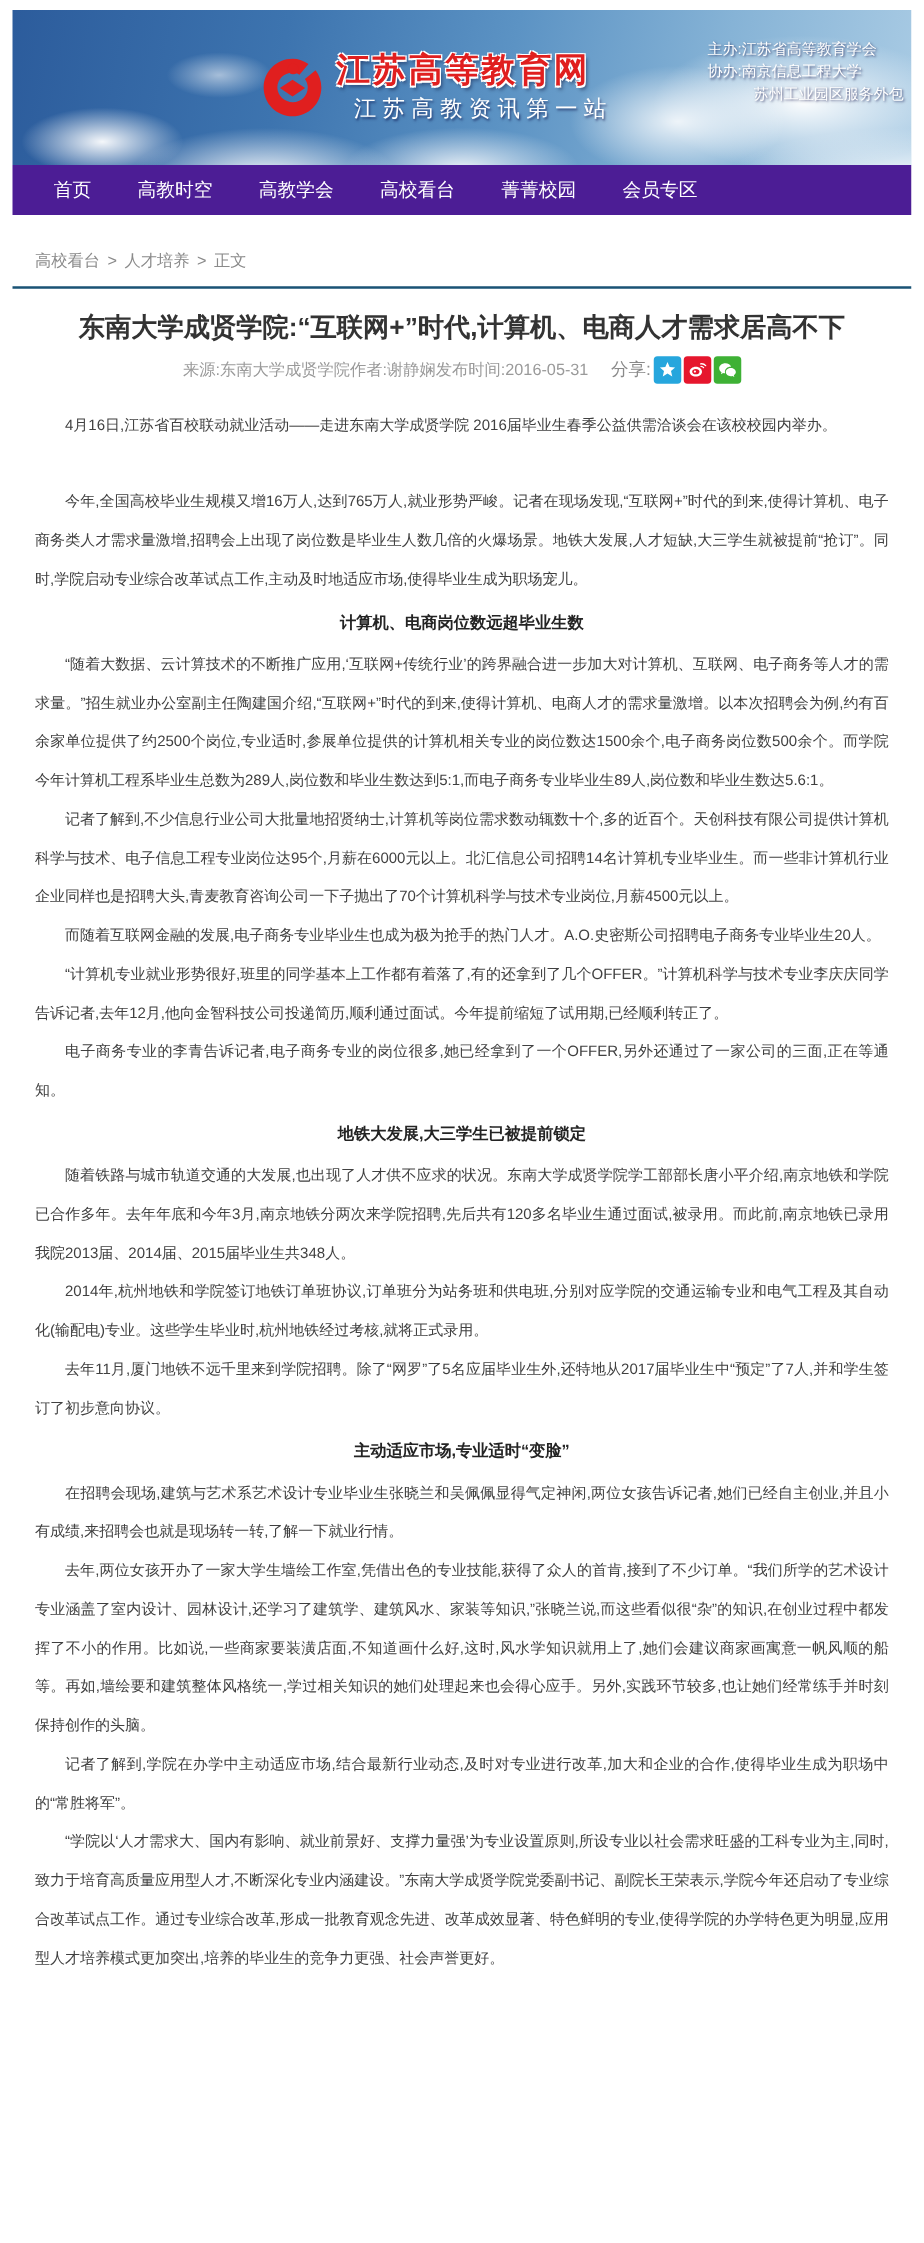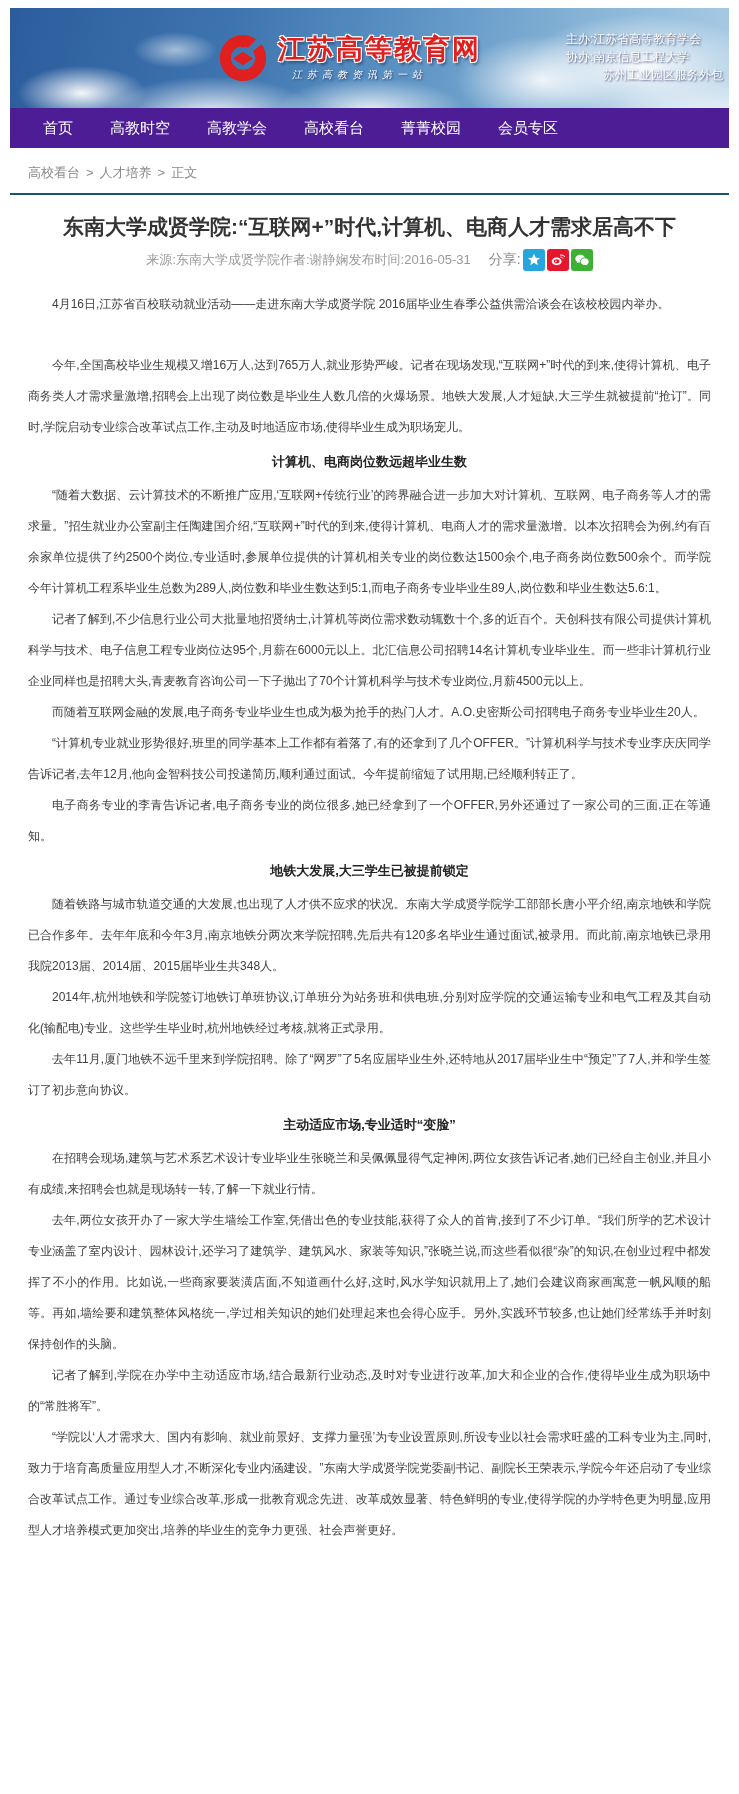--- a/index.html
+++ b/index.html
@@ -6,57 +6,57 @@
   html,body { margin:0; padding:0; background:#ffffff; }
   body {
     width:739px;
     font-family:"Liberation Sans","DejaVu Sans",sans-serif;
     -webkit-font-smoothing:antialiased;
   }
   .page { margin:8px 10px 0 10px; }
 
   
   .banner {
-    position:relative; height:100px; overflow:hidden;
+    position:relative; height:124px; overflow:hidden;
     display:flex; align-items:center; justify-content:center;
     background:
       radial-gradient(ellipse 90px 38px at 10% 85%, rgba(255,255,255,.95), rgba(255,255,255,0) 72%),
       radial-gradient(ellipse 150px 55px at 28% 108%, rgba(255,255,255,.95), rgba(255,255,255,0) 72%),
       radial-gradient(ellipse 60px 26px at 23% 42%, rgba(255,255,255,.55), rgba(255,255,255,0) 70%),
       radial-gradient(ellipse 130px 45px at 50% 102%, rgba(255,255,255,.85), rgba(255,255,255,0) 72%),
       radial-gradient(ellipse 120px 62px at 74% 72%, rgba(255,255,255,.85), rgba(255,255,255,0) 72%),
       radial-gradient(ellipse 160px 72px at 88% 60%, rgba(255,255,255,.95), rgba(255,255,255,0) 75%),
       radial-gradient(ellipse 210px 62px at 100% 112%, rgba(255,255,255,.92), rgba(255,255,255,0) 72%),
       linear-gradient(100deg, #2c5c9c 0%, #3d74af 30%, #5c93c4 55%, #86b3d6 78%, #a9cbe4 100%);
   }
   .logo { display:flex; align-items:center; gap:10px; cursor:pointer; margin-right:40px; }
   .logo-emblem { width:50px; height:50px; flex:0 0 auto; }
   .site-name {
     font-size:27px; font-weight:bold; color:#e01f1f; letter-spacing:2px; line-height:30px;
     text-shadow:-1px -1px 0 #fff, 1px -1px 0 #fff, -1px 1px 0 #fff, 1px 1px 0 #fff, 2px 3px 3px rgba(0,0,40,.45);
   }
   .tagline {
-    font-size:10px; color:#fff; font-style:italic; letter-spacing:5px; margin-top:4px; padding-left:14px;
+    font-size:18px; color:#fff; letter-spacing:5px; margin-top:4px; padding-left:14px;
     text-shadow:1px 1px 2px rgba(0,0,60,.6);
   }
   .sponsors {
     position:absolute; right:6px; top:22px; color:#fff; font-size:12px; line-height:18px;
     text-shadow:1px 1px 2px rgba(0,0,60,.65);
     margin-left:24px;
   }
   .sponsor-line3 { padding-left:37px; }
 
   
   .navbar {
     height:40px; background:#4c1d95; display:flex; align-items:center; gap:37px; padding-left:33px;
   }
   .nav-item { color:#ffffff; font-size:15px; text-decoration:none; cursor:pointer; white-space:nowrap; }
 
   
-  .breadcrumb { margin:16px 0 0 0; padding:0 18px; font-size:13px; color:#8a8a8a; }
+  .breadcrumb { margin:28px 0 0 0; padding:0 18px; font-size:13px; color:#8a8a8a; }
   .breadcrumb .crumb { color:#8a8a8a; cursor:pointer; }
   .breadcrumb .sep { margin:0 6px; color:#8a8a8a; }
   .divider { margin-top:11px; height:2px; background:#1a5375; }
 
   
   .title {
     margin:18px 12px 8px 12px; text-align:center;
     font-size:21px; font-weight:bold; color:#333; line-height:28px;
   }
   .meta {

